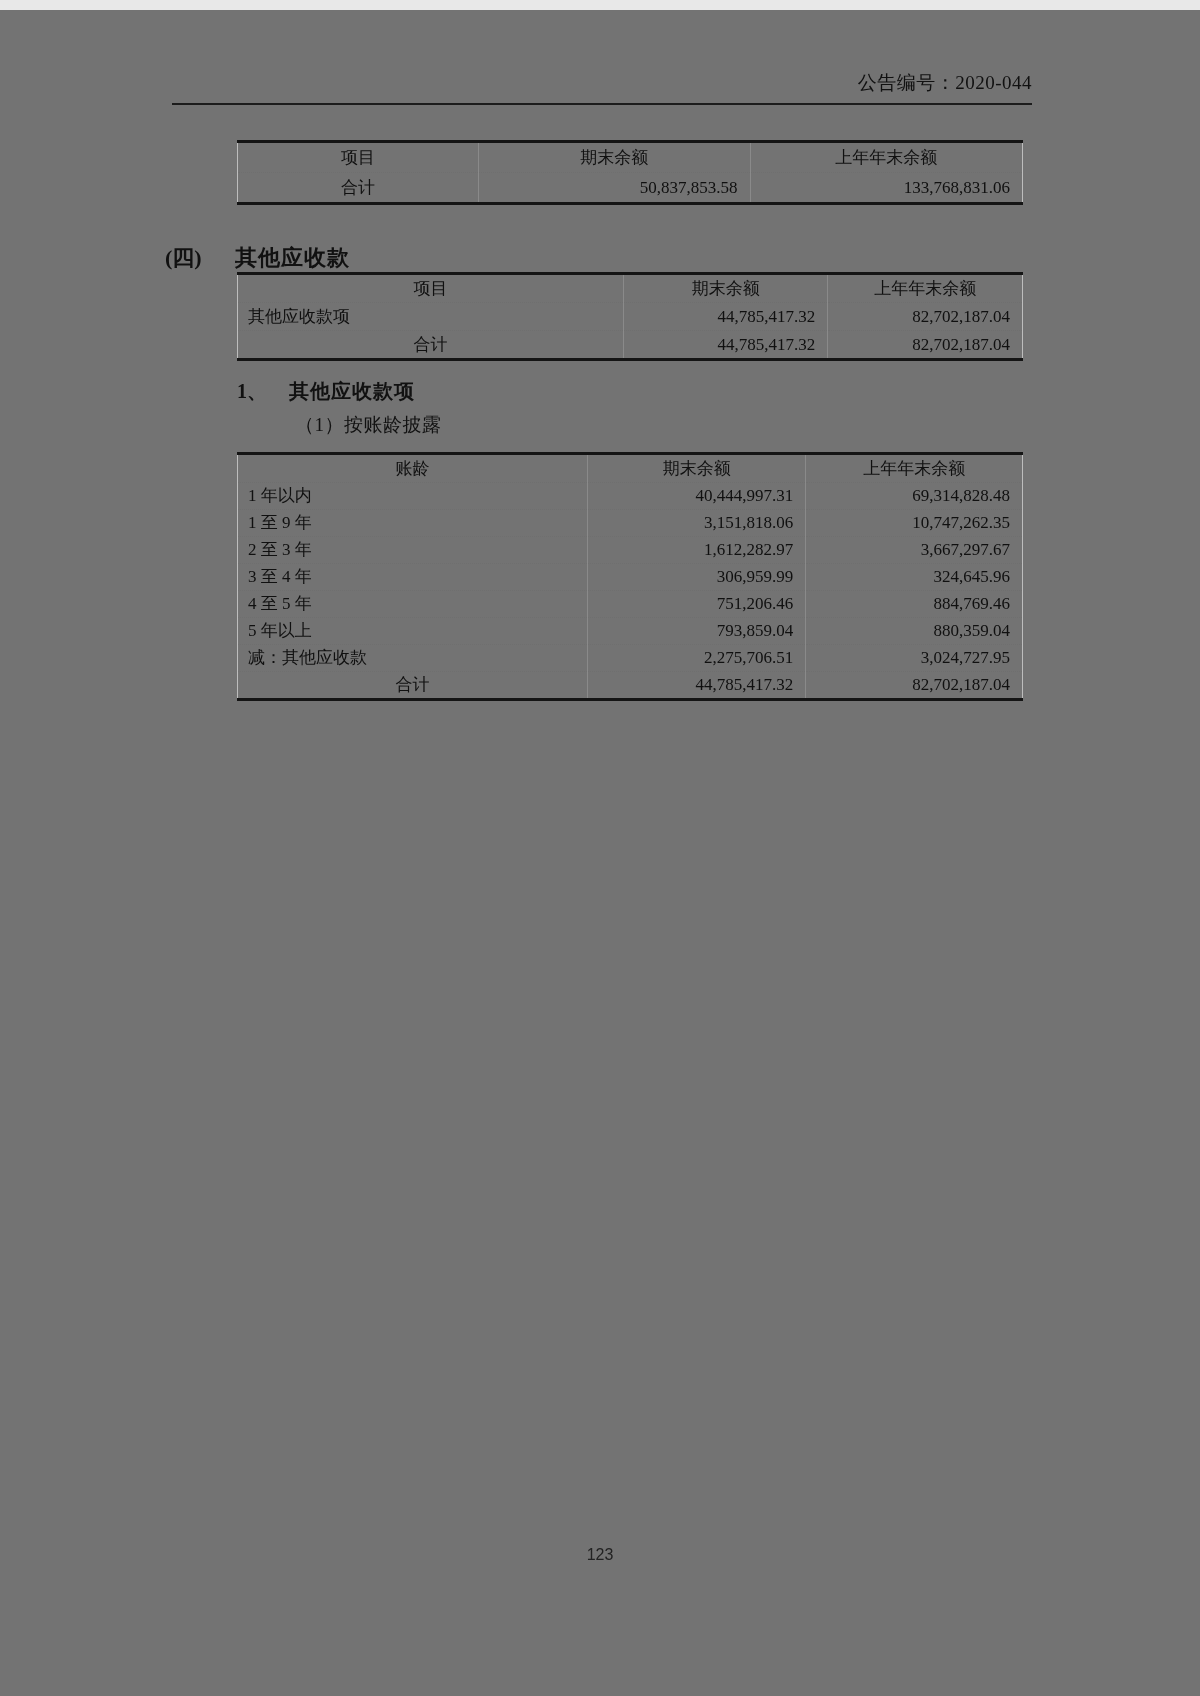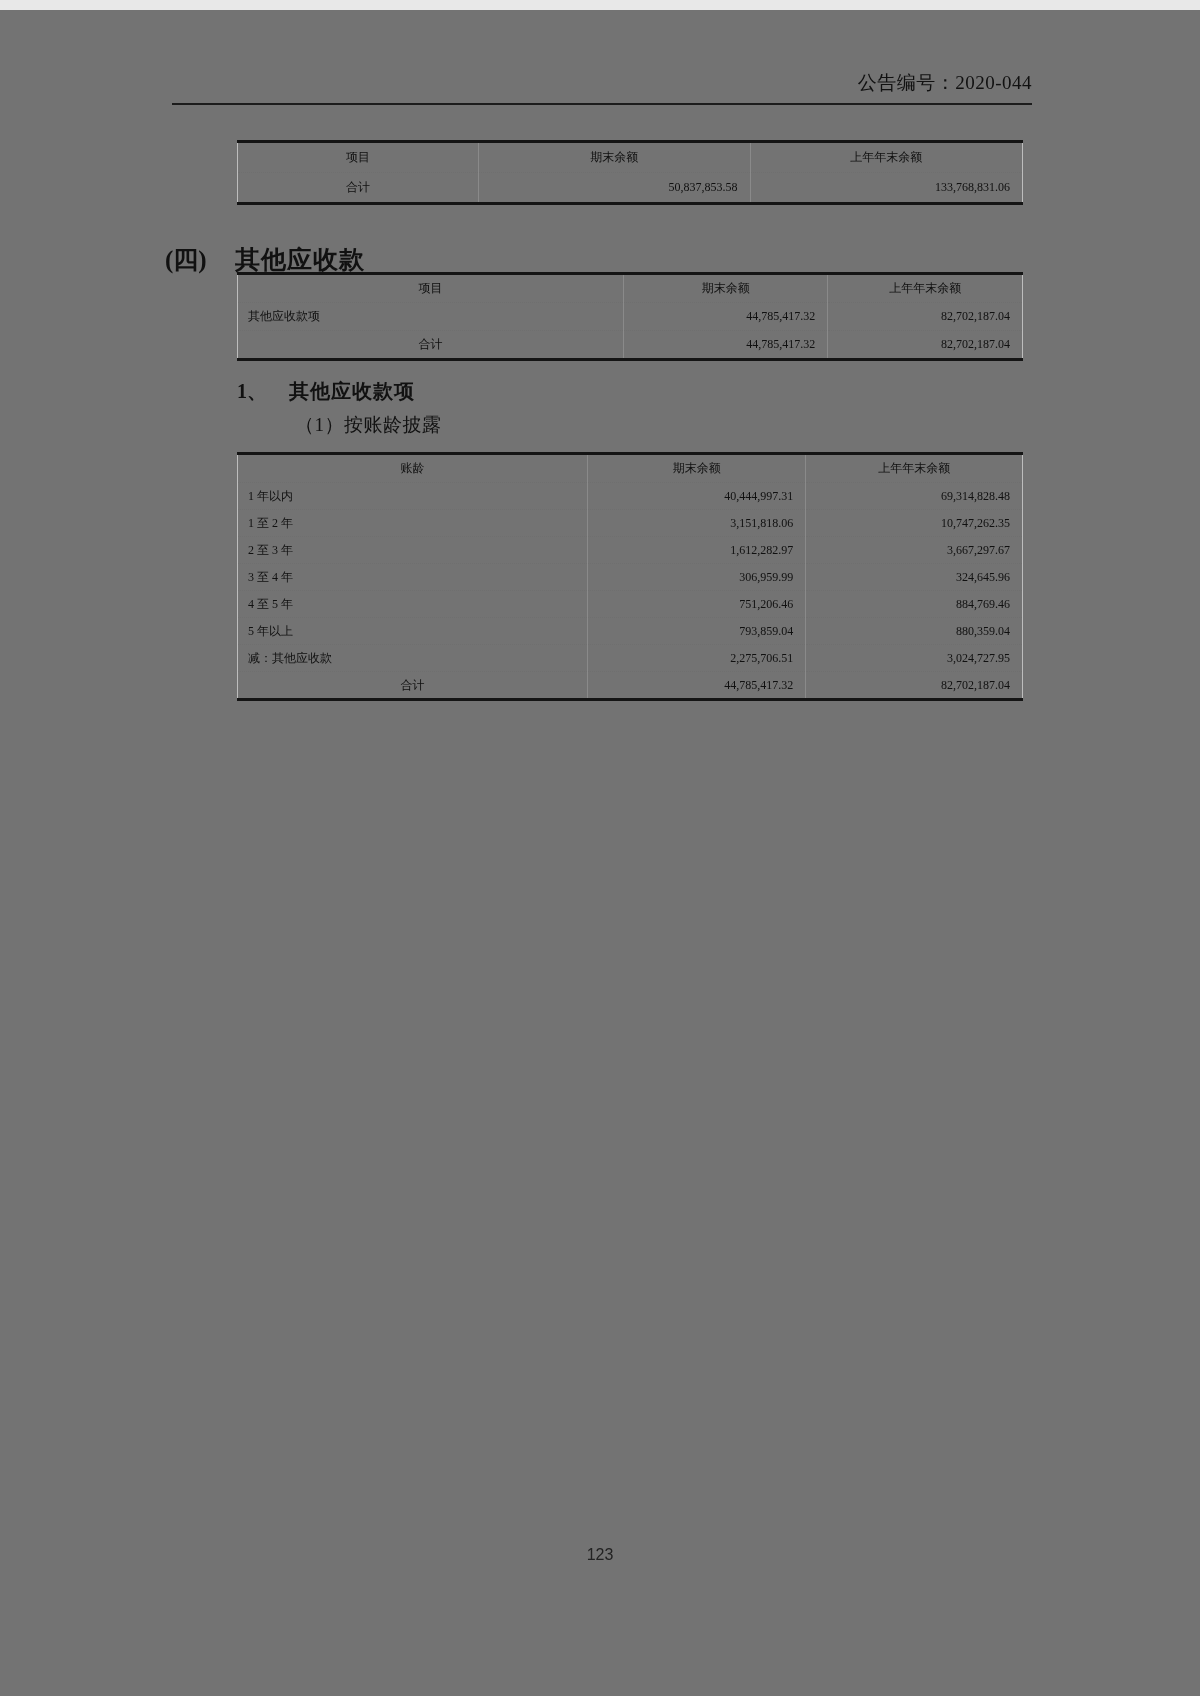--- a/index.html
+++ b/index.html
@@ -19,21 +19,21 @@
     font-size:19px; letter-spacing:0.5px;
   }
   .header-rule {
     position:absolute; top:93px; left:172px; width:860px;
     border-top:2px solid #1c1c1c;
   }
 
   table.tbl {
     position:absolute; left:237px; width:786px;
     border-collapse:collapse; table-layout:fixed;
-    font-size:12px; color:#101010;
+    font-size:17px; color:#101010;
     border-top:3px solid #141414;
     border-bottom:3px solid #141414;
     border-left:1px solid #bdbdbd;
     border-right:1px solid #bdbdbd;
   }
   .tbl th, .tbl td {
     font-weight:normal; padding:0; white-space:nowrap;
     overflow:hidden;
   }
   .tbl tr.sep th, .tbl tr.sep td { border-top:1px dotted #6f6f6f; }
@@ -47,21 +47,21 @@
   .tbl3 { top:442px; }
   .tbl3 th { height:27px; line-height:27px; }
   .tbl3 td { height:26px; line-height:26px; }
 
   .c-center { text-align:center; }
   .c-left   { text-align:left; padding-left:10px !important; }
   .c-num    { text-align:right; padding-right:12px !important; }
 
   .sec-heading {
     position:absolute; left:165px; top:233px;
-    font-size:25px; font-weight:bold; letter-spacing:1px;
+    font-size:22px; font-weight:bold; letter-spacing:1px;
   }
   .sec-heading .sec-num { display:inline-block; width:70px; letter-spacing:0; }
 
   .sub-heading {
     position:absolute; left:237px; top:368px;
     font-size:20px; font-weight:bold; letter-spacing:1px;
   }
   .sub-heading .sub-num { display:inline-block; width:52px; letter-spacing:0; }
 
   .caption {
@@ -156,21 +156,21 @@
         <th class="c-center">上年年末余额</th>
       </tr>
     </thead>
     <tbody>
       <tr class="sep">
         <td class="c-left">1 年以内</td>
         <td class="c-num">40,444,997.31</td>
         <td class="c-num">69,314,828.48</td>
       </tr>
       <tr class="sep">
-        <td class="c-left">1 至 2 年</td>
+        <td class="c-left">1 至 9 年</td>
         <td class="c-num">3,151,818.06</td>
         <td class="c-num">10,747,262.35</td>
       </tr>
       <tr class="sep">
         <td class="c-left">2 至 3 年</td>
         <td class="c-num">1,612,282.97</td>
         <td class="c-num">3,667,297.67</td>
       </tr>
       <tr class="sep">
         <td class="c-left">3 至 4 年</td>

